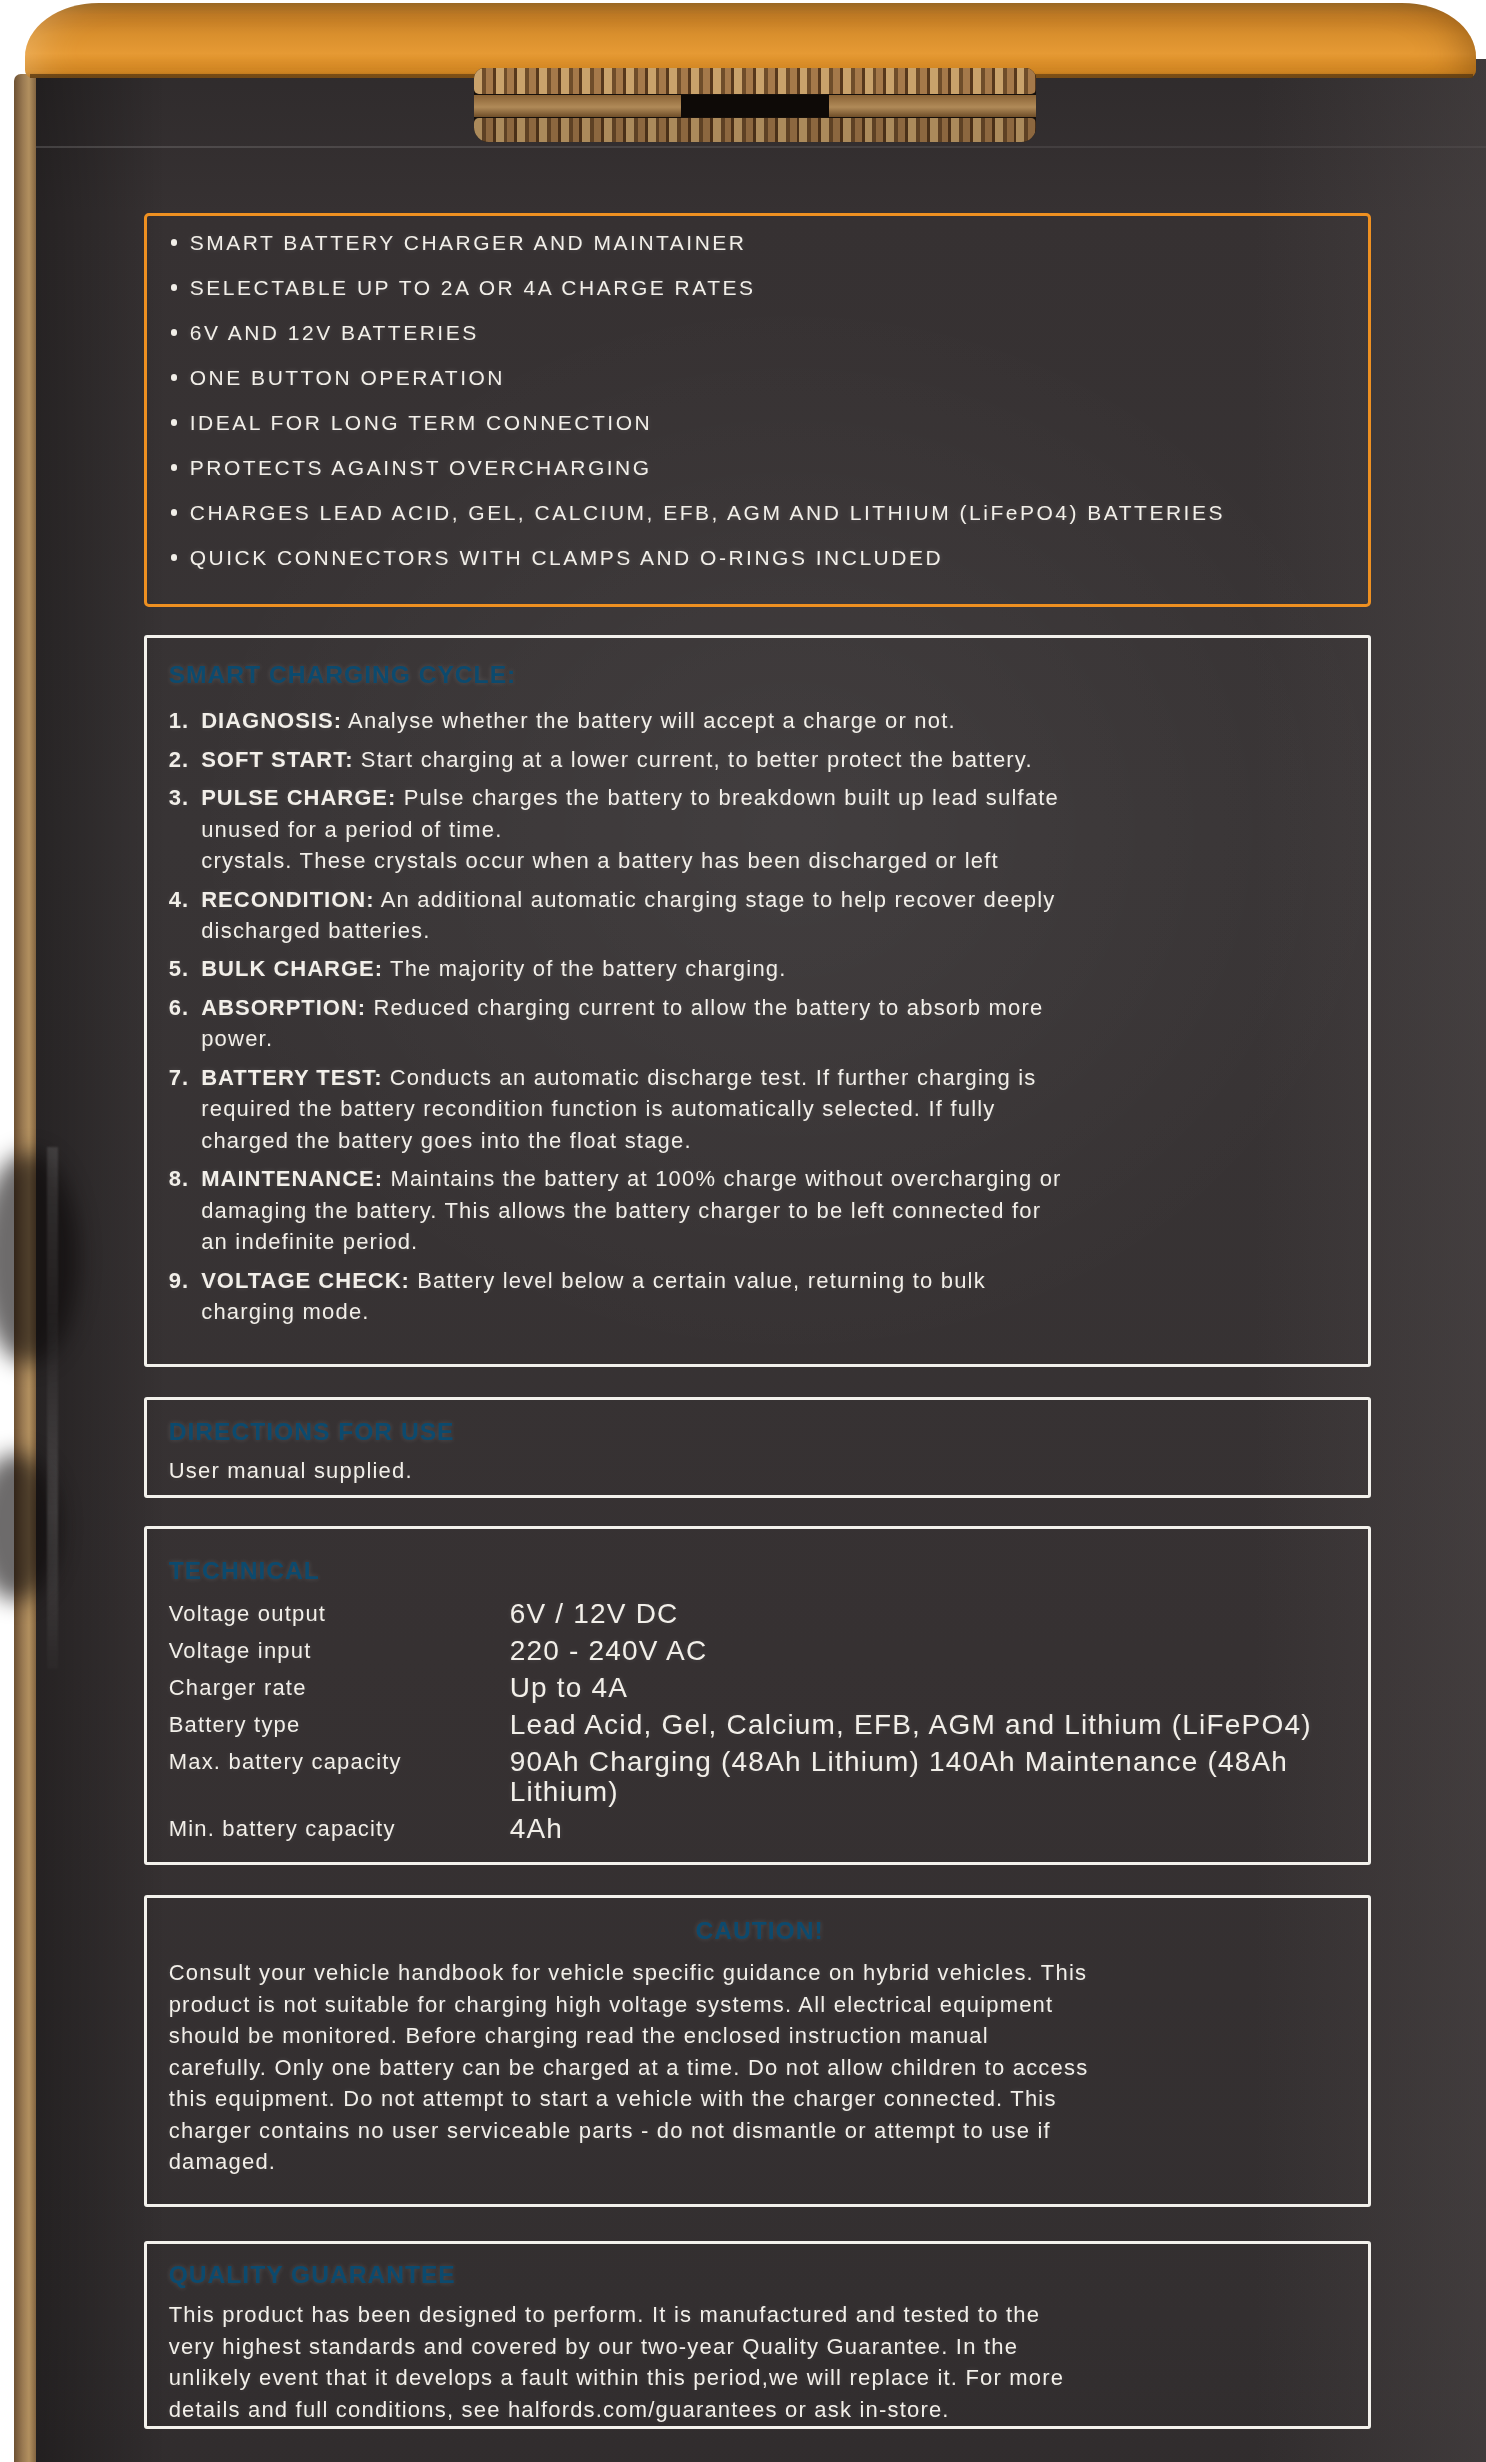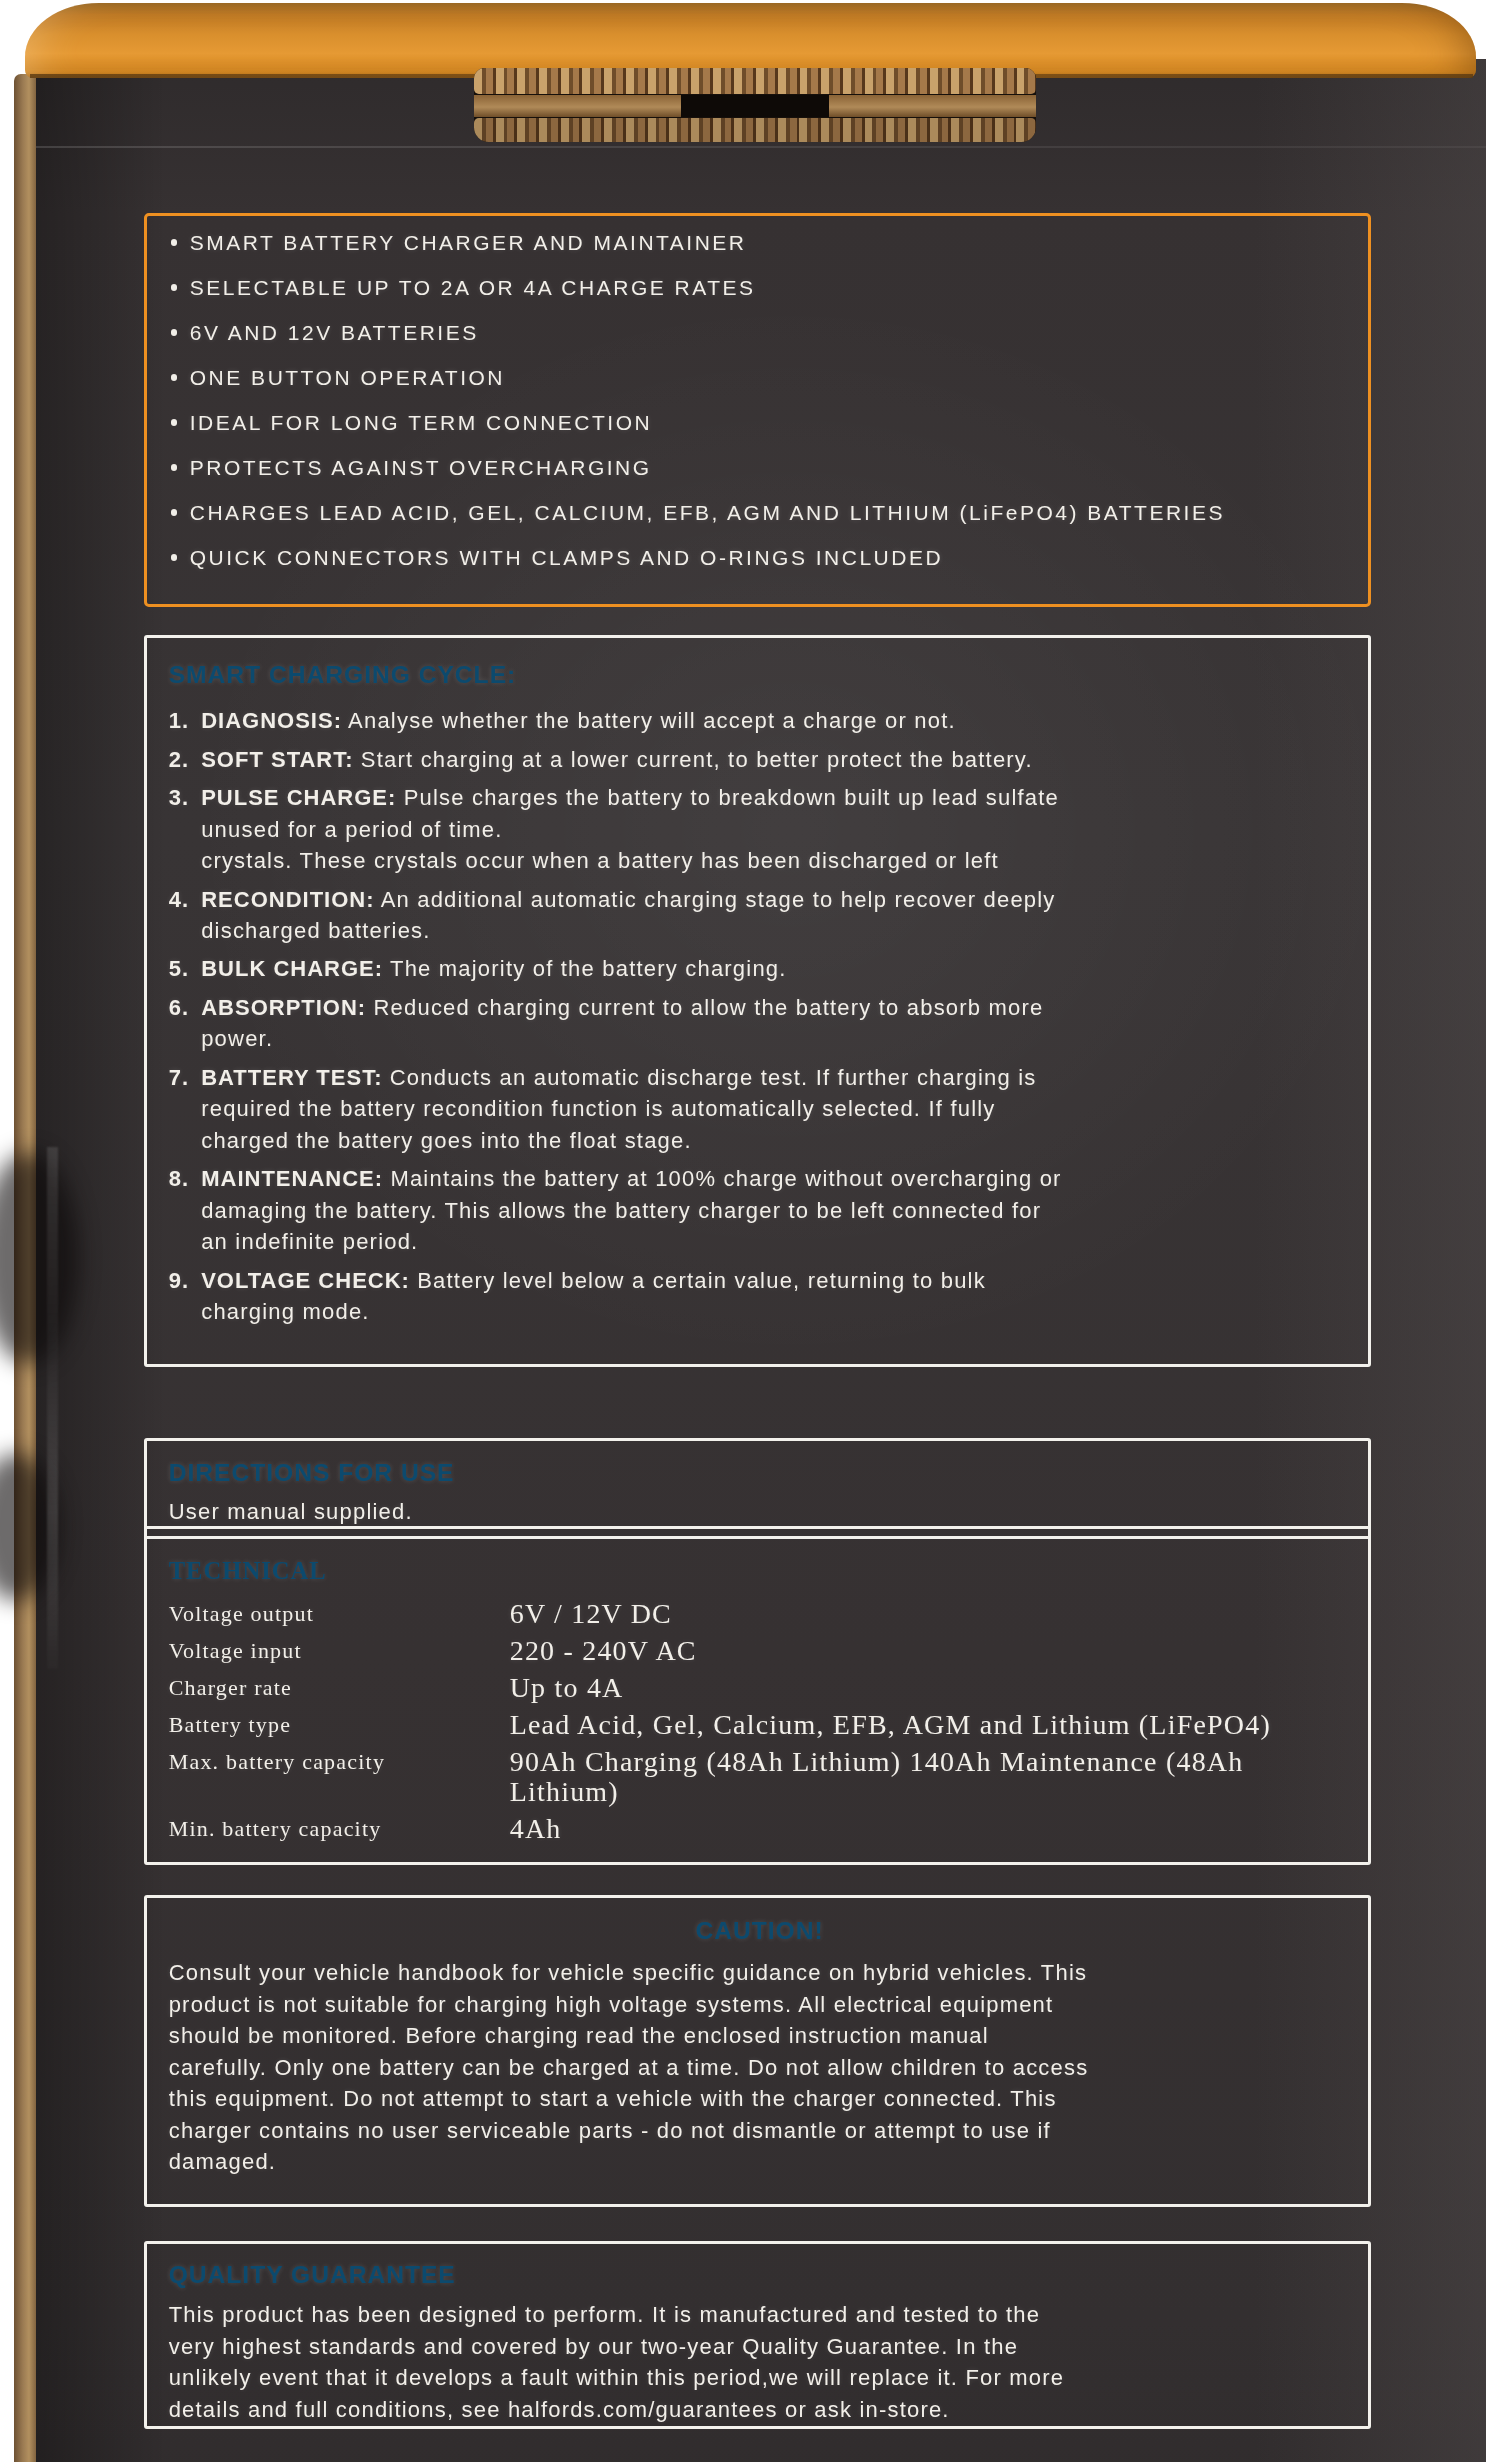--- a/index.html
+++ b/index.html
@@ -50,25 +50,25 @@
   .feat-label{margin-left:12.8px;font-size:21px;letter-spacing:2.5px;line-height:24.6px;
               text-shadow:0 0 4.9px rgba(255,255,255,.15);}
   .cycle{top:635px;height:732px;padding:22.7px 17.7px 0 21.7px;}
   .h1{font-size:24.6px;font-weight:700;letter-spacing:1px;color:#0c4a6e;
       text-shadow:0 0 4.9px rgba(255,255,255,.15);}
   .cycle .h1{margin-bottom:16.7px;}
   .ci{position:relative;padding-left:32.5px;font-size:22px;line-height:31.5px;letter-spacing:1.2px;margin-bottom:6.9px;
       text-shadow:0 0 4.9px rgba(255,255,255,.12);}
   .ci .n{position:absolute;left:0;top:0;font-weight:700;}
   .ci b{font-weight:700;letter-spacing:1px;}
-  .directions{top:1438px;height:101px;padding:17.7px 17.7px 0 21.7px;}
+  .directions{top:1397px;height:101px;padding:17.7px 17.7px 0 21.7px;}
   .body-line{font-size:22px;line-height:31.5px;letter-spacing:1.2px;
              text-shadow:0 0 4.9px rgba(255,255,255,.12);}
   .directions .body-line{margin-top:8.9px;}
-  .technical{top:1526px;height:339px;padding:27.6px 17.7px 0 21.7px;font-family:Liberation Serif, serif;}
+  .technical{top:1526px;height:339px;padding:27.6px 17.7px 0 21.7px;}
   .technical .h1{margin-bottom:14.8px;}
   .spec-row{display:flex;margin-bottom:6.4px;}
   .spec-label{width:341px;flex:none;font-size:22px;line-height:30.5px;letter-spacing:1.2px;
               text-shadow:0 0 4.9px rgba(255,255,255,.12);}
   .spec-value{flex:1;font-size:28px;line-height:30.5px;letter-spacing:1.2px;
               text-shadow:0 0 4.9px rgba(255,255,255,.12);}
   .caution{top:1895px;height:312px;padding:18.7px 17.7px 0 21.7px;}
   .caution .h1{margin-bottom:12.8px;text-align:center;}
   .quality{top:2241px;height:188px;padding:16.7px 17.7px 0 21.7px;}
   .quality .h1{margin-bottom:10.8px;}

